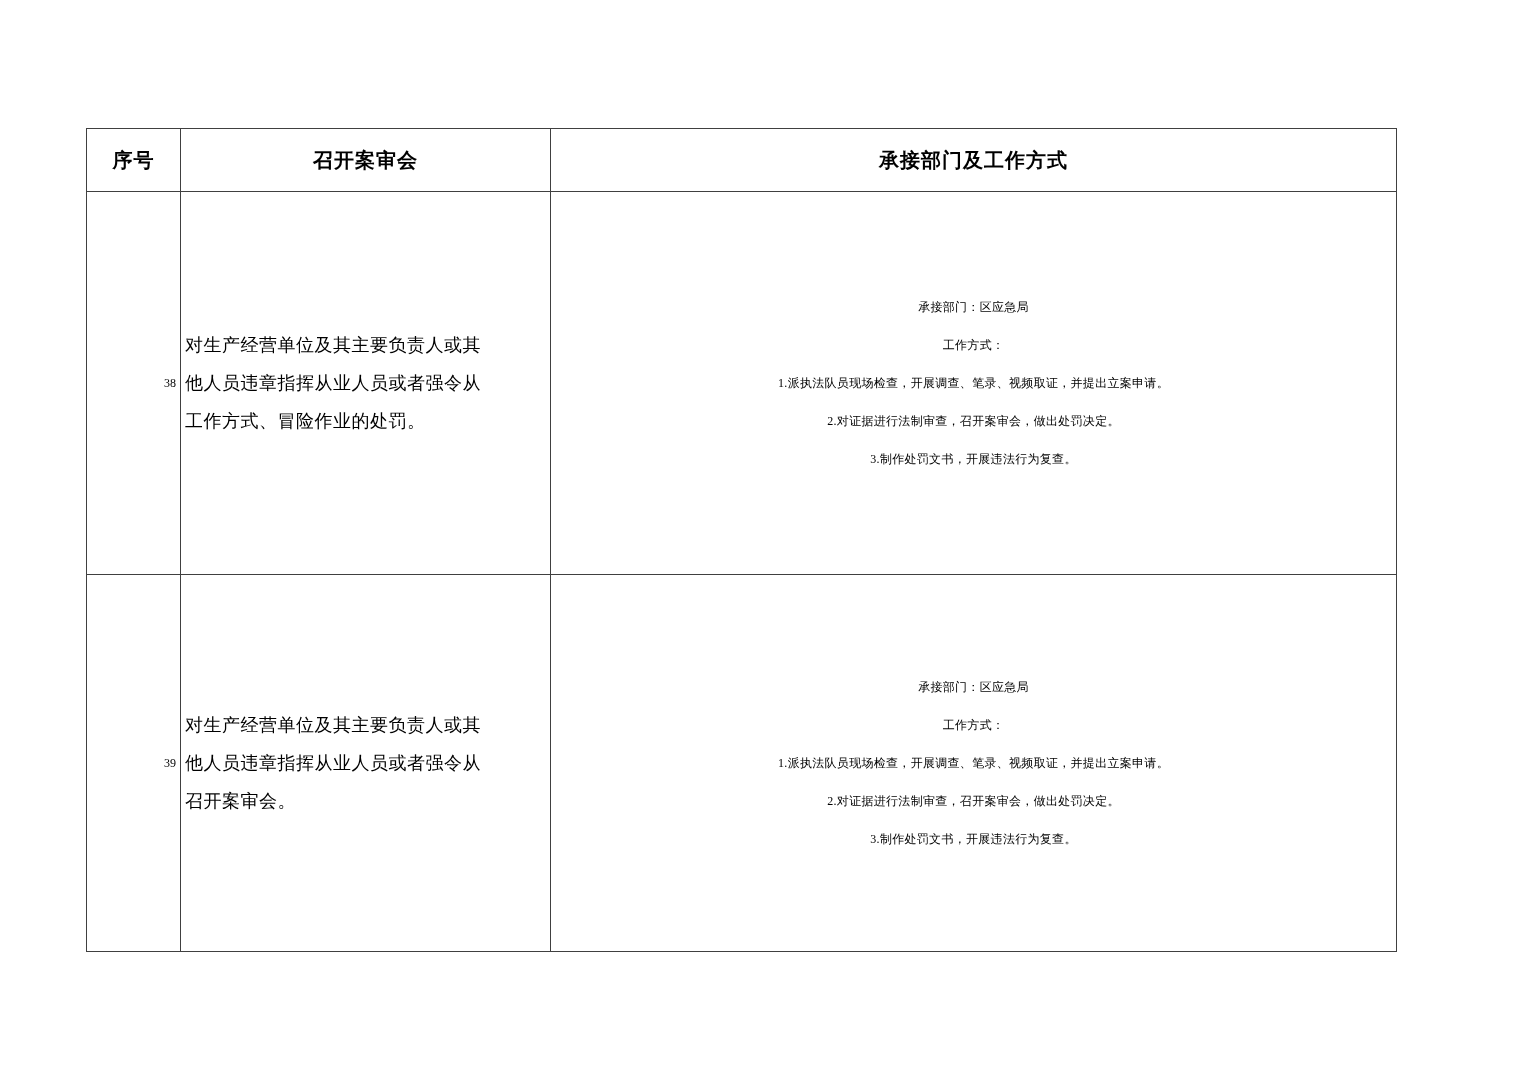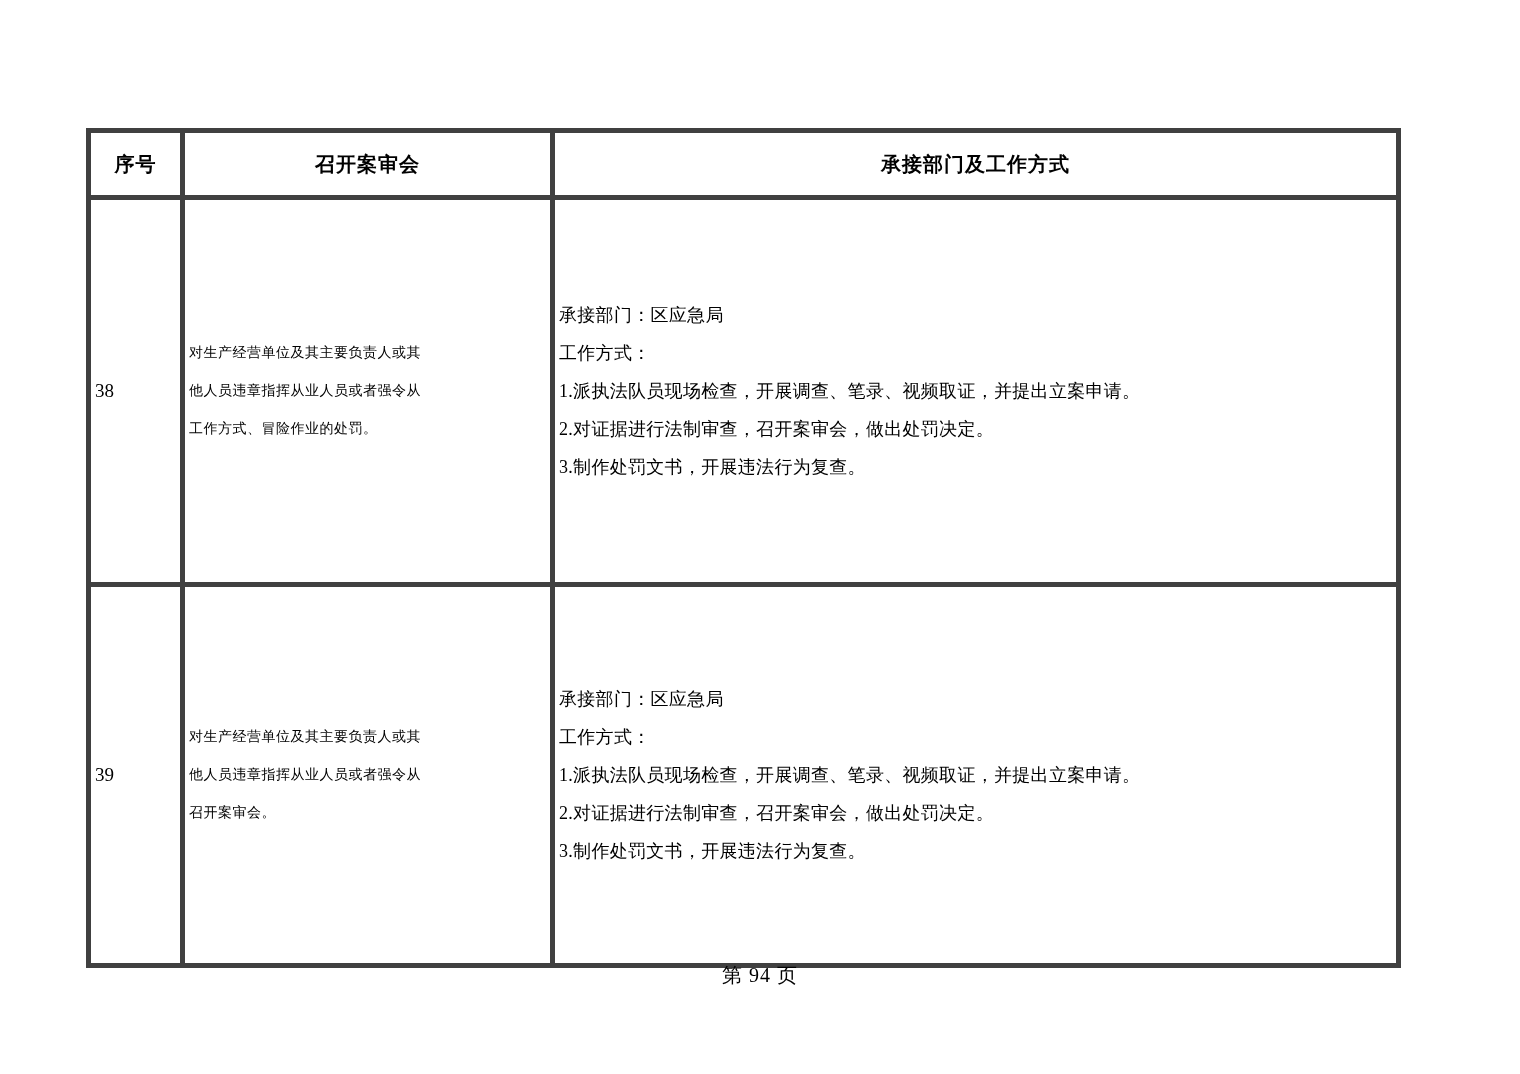--- a/index.html
+++ b/index.html
@@ -24,55 +24,56 @@
   }
   .doc-table {
     position: absolute;
     left: 86px;
     top: 128px;
     width: 1310px;
     border-collapse: collapse;
     table-layout: fixed;
   }
   .doc-table td, .doc-table th {
-    border: 5px solid #404040;
+    border: 1px solid #404040;
     vertical-align: middle;
     padding: 4px;
   }
   col.c-seq { width: 94px; }
   col.c-name { width: 370px; }
   col.c-dept { width: 846px; }
 
   .head-cell {
     height: 54px;
     text-align: center;
     font-weight: bold;
     font-size: 20px;
     letter-spacing: 1px;
     font-family: "Liberation Serif", "DejaVu Serif", serif;
   }
   .seq-cell {
-    text-align: left;
-    font-size: 19px;
+    text-align: right;
+    font-size: 12px;
     font-family: "Liberation Serif", "DejaVu Serif", serif;
   }
   .name-cell {
-    font-size: 14px;
+    font-size: 18px;
     line-height: 38px;
     padding: 0 4px 0 8px;
     letter-spacing: 0.5px;
   }
   .name-cell .line {
     white-space: nowrap;
   }
   .dept-cell {
-    font-size: 18px;
+    font-size: 12px;
     line-height: 38px;
     padding: 0 6px 0 6px;
     letter-spacing: 0.3px;
+    text-align: center;
   }
   .dept-cell .line {
     white-space: nowrap;
   }
   .row-38 td { height: 374px; }
   .row-39 td { height: 368px; }
 
   .footer {
     position: absolute;
     left: 0;
@@ -129,15 +130,14 @@
           <div class="line">承接部门：区应急局</div>
           <div class="line">工作方式：</div>
           <div class="line">1.派执法队员现场检查，开展调查、笔录、视频取证，并提出立案申请。</div>
           <div class="line">2.对证据进行法制审查，召开案审会，做出处罚决定。</div>
           <div class="line">3.制作处罚文书，开展违法行为复查。</div>
         </td>
       </tr>
     </tbody>
   </table>
 
-  <div class="footer">第 94 页</div>
 
 </div>
 
 </body></html>

